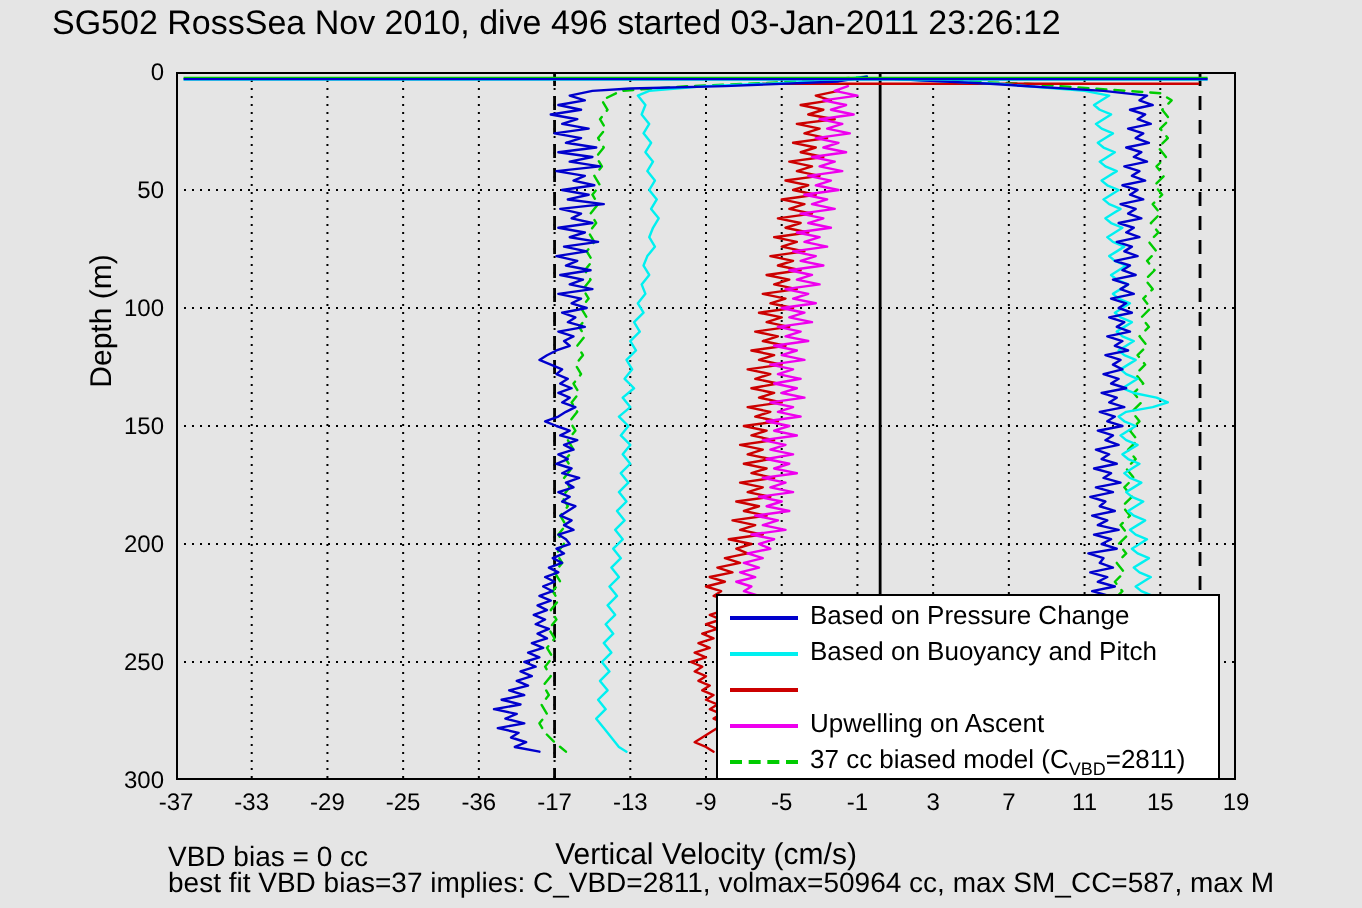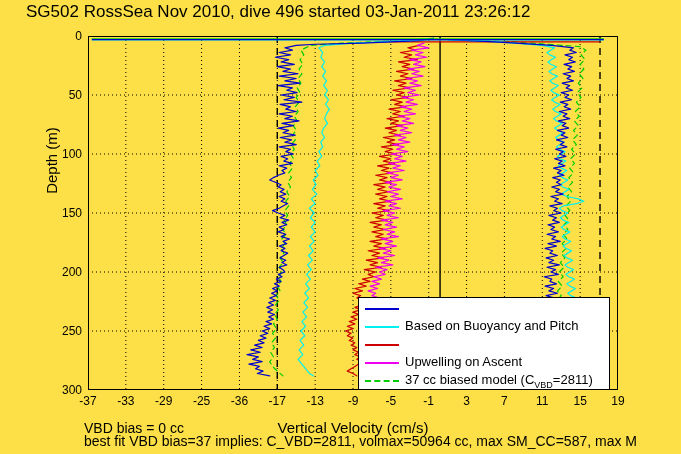--- a/index.html
+++ b/index.html
@@ -12,21 +12,21 @@
     height: 454px;
     position: relative;
     overflow: hidden;
     font-family: "Liberation Sans", sans-serif;
   }
   #root {
     position: absolute;
     left: 0; top: 0;
     width: 681px;
     height: 454px;
-    background: #fde047;
+    background: #e5e5e5;
   }
   .title {
     position: absolute;
     left: 26px;
     top: 2px;
     font-size: 17px;
     color: #000;
     white-space: nowrap;
     letter-spacing: 0px;
   }
@@ -213,20 +213,21 @@
       <line x1="3.7857142857142723" y1="2.95" x2="515.8035714285714" y2="2.95" stroke="#00cc00" stroke-width="1.2"></line>
       <line x1="3.7857142857142723" y1="3.7760000000000007" x2="515.8035714285714" y2="3.7760000000000007" stroke="#00f0f0" stroke-width="1.2"></line>
       <line x1="3.7857142857142723" y1="3.54" x2="515.8035714285714" y2="3.54" stroke="#0000cc" stroke-width="1.2"></line>
     </svg>
 
   <div class="axes-frame"></div>
 
   <div class="legend-box" id="legend-box">
       <div class="legend-row" style="top: 2px;">
         <div class="legend-swatch" style="border-top-color: rgb(0, 0, 204);"></div>
+        <div class="legend-text">Based on Pressure Change</div>
       </div>
       <div class="legend-row" style="top: 20px;">
         <div class="legend-swatch" style="border-top-color: rgb(0, 240, 240);"></div>
         <div class="legend-text">Based on Buoyancy and Pitch</div>
       </div>
       <div class="legend-row" style="top: 38px;">
         <div class="legend-swatch" style="border-top-color: rgb(204, 0, 0);"></div>
       </div>
       <div class="legend-row" style="top: 56px;">
         <div class="legend-swatch" style="border-top-color: rgb(238, 0, 238);"></div>

